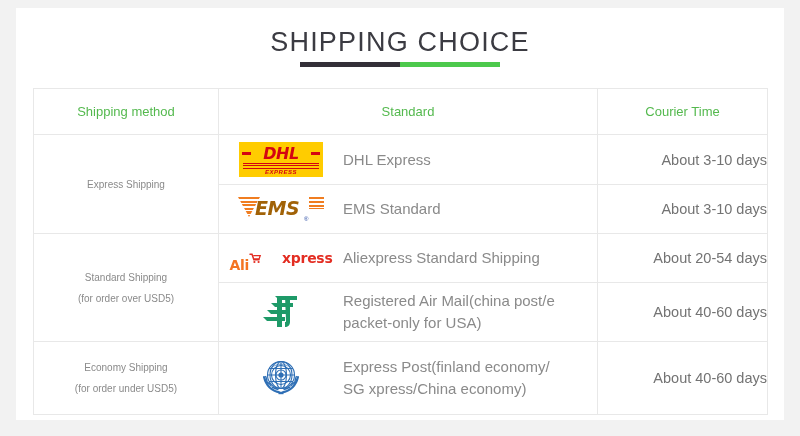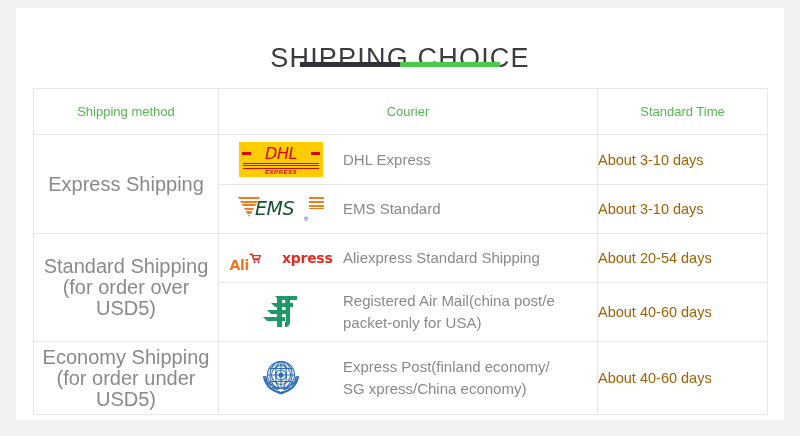--- a/index.html
+++ b/index.html
@@ -30,21 +30,20 @@
     width: 768px;
     text-align: center;
   }
   #page-title {
     font-size: 27px;
     letter-spacing: 1.2px;
     color: #3b3b42;
     font-weight: 400;
     line-height: 32px;
     white-space: nowrap;
-    margin-top: 16px;
   }
   #title-rule {
     position: absolute;
     left: 284px;
     top: 54px;
     width: 200px;
     height: 5px;
     display: flex;
   }
   #title-rule .seg { height: 100%; }
@@ -68,21 +67,21 @@
   }
   th.hcell {
     height: 45px;
     color: #54b94e;
     font-size: 13px;
     text-align: center;
   }
   td.method {
     text-align: center;
     color: #8a8a8a;
-    font-size: 20px;
+    font-size: 10px;
     line-height: 21px;
     padding: 4px 6px;
   }
   td.courier {
     padding: 0 0 0 0;
     color: #8a8a8a;
     font-size: 15px;
   }
   .courier-inner {
     display: flex;
@@ -93,42 +92,42 @@
   }
   .logo-slot {
     width: 96px;
     min-width: 96px;
     display: flex;
     align-items: center;
     justify-content: center;
   }
   .courier-text { line-height: 22px; }
   td.time {
-    text-align: left;
-    color: #a16207;
+    text-align: right;
+    color: #737373;
     font-size: 14.5px;
     line-height: 20px;
     padding: 4px 6px;
   }
 
   
   .dhl {
     width: 84px; height: 35px;
     background: #ffcc00;
     position: relative;
     overflow: hidden;
     display: block;
   }
   .dhl .word {
     position: absolute;
     left: 0; right: 0; top: 4px;
     text-align: center;
     font-family: "DejaVu Sans", sans-serif;
     font-style: italic;
-    font-weight: normal;
+    font-weight: bold;
     font-size: 16px;
     color: #d40511;
     letter-spacing: -0.5px;
     line-height: 16px;
   }
   .dhl .sub {
     position: absolute;
     left: 0; right: 0; bottom: 2px;
     text-align: center;
     font-style: italic;
@@ -170,24 +169,24 @@
     right: 0; top: 1px;
     width: 15px; height: 12px;
     background: repeating-linear-gradient(to bottom,
       #f07d20 0 2.2px, #ffffff 2.2px 3.8px);
   }
   .ems .word {
     position: absolute;
     left: 17px; top: 1px;
     font-family: "DejaVu Sans", sans-serif;
     font-style: italic;
-    font-weight: normal;
+    font-weight: bold;
     font-size: 19px;
     line-height: 22px;
-    color: #14532d;
+    color: #a16207;
     letter-spacing: -0.5px;
   }
   .ems .reg {
     position: absolute;
     left: 66px; bottom: 0;
     font-size: 6px; color: #1a3f9e;
   }
 
   
   .alix {
@@ -221,22 +220,22 @@
 
   <table id="ship-table">
     <colgroup>
       <col style="width:185px">
       <col style="width:379px">
       <col style="width:170px">
     </colgroup>
     <thead>
       <tr>
         <th class="hcell">Shipping method</th>
-        <th class="hcell">Courier</th>
-        <th class="hcell">Standard Time</th>
+        <th class="hcell">Standard</th>
+        <th class="hcell">Courier Time</th>
       </tr>
     </thead>
     <tbody>
 
       <tr>
         <td class="method" rowspan="2">
           <span>Express Shipping</span>
         </td>
         <td class="courier">
           <div class="courier-inner">

